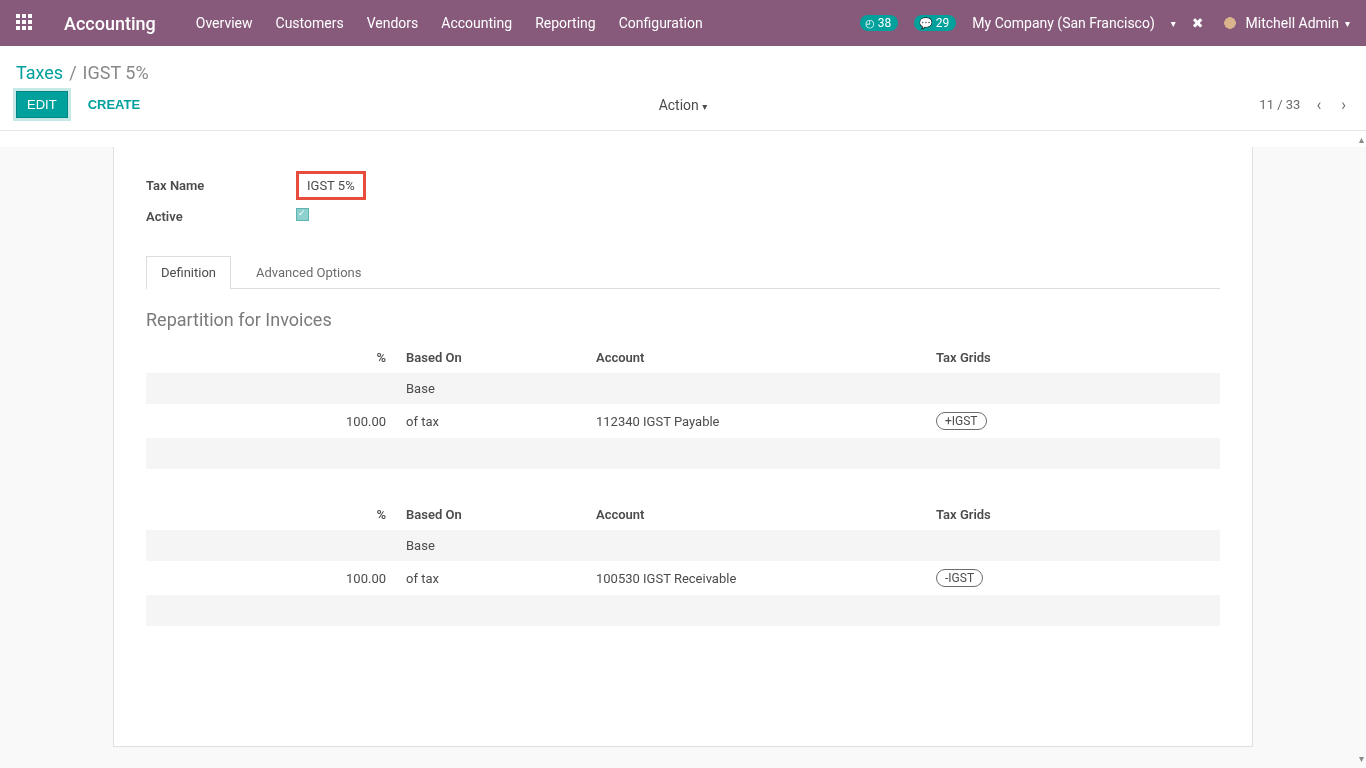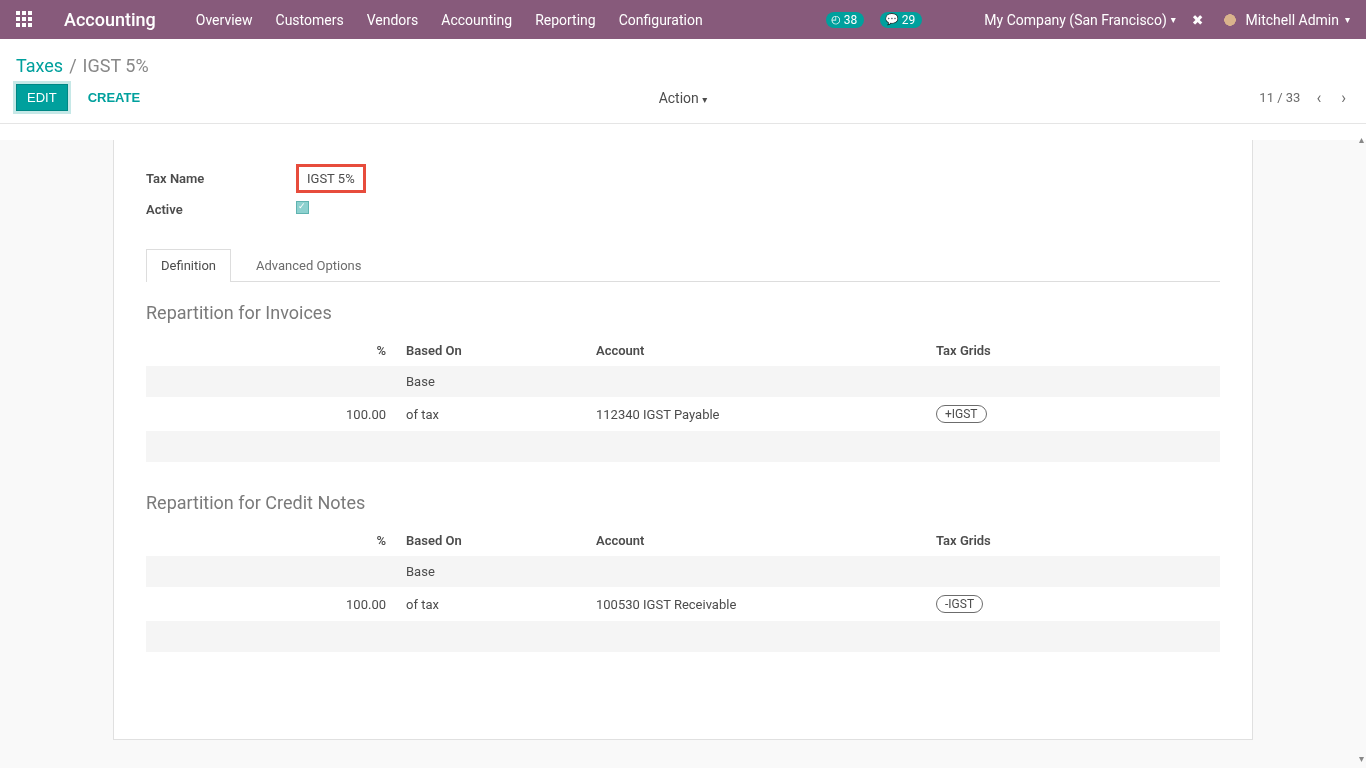--- a/index.html
+++ b/index.html
@@ -1,26 +1,26 @@
 <!DOCTYPE html>
 <html><head>
 <meta charset="utf-8">
 <style>
 * { box-sizing: border-box; margin: 0; padding: 0; }
 body { font-family: -apple-system, BlinkMacSystemFont, "Segoe UI", Roboto, sans-serif; font-size: 13px; color: #4c4c4c; background: #fff; }
-.navbar { background: #875a7b; height: 39px; display: flex; align-items: center; padding: 0 16px; color: #fff; justify-content: space-between; }
+.navbar { background: #875a7b; height: 46px; display: flex; align-items: center; padding: 0 16px; color: #fff; justify-content: space-between; }
 .apps-icon { width: 18px; height: 18px; display: grid; grid-template-columns: repeat(3,4px); grid-template-rows: repeat(3,4px); gap: 2px; cursor:pointer; margin-right: 30px;}
 .apps-icon span { background: #fff; width:4px; height:4px; }
 .brand { font-size: 18px; font-weight: 500; margin-right: 40px; }
 .nav-menu { display: flex; gap: 23px; flex: 1; }
 .nav-menu a { color: #fff; text-decoration: none; font-size: 14px; cursor:pointer; }
 .nav-right { display: flex; align-items:center; gap: 16px; }
 .badge-pill { background: #00a09d; border-radius: 10px; padding: 1px 7px 1px 5px; display:flex; align-items:center; gap:3px; cursor:pointer; font-size:12px;}
 .badge-pill .bicon { font-size:11px; }
-.company { cursor:pointer; font-size:14px; display:flex; align-items:center; gap:4px;margin-left:46px;}
+.company { cursor:pointer; font-size:14px; display:flex; align-items:center; gap:16px;}
 .avatar { width:20px; height:20px; border-radius:50%; background: radial-gradient(circle,#d9b38c 40%,#875a7b 41%); display:inline-block; }
 .user { display:flex; align-items:center; gap:6px; cursor:pointer; font-size:14px;}
 .caret { font-size:10px; }
 .tools-icon { font-size:14px; cursor:pointer; }
 
 .breadcrumb { padding: 16px 16px 8px 16px; font-size: 18px; display:flex; align-items:center; gap:6px;}
 .breadcrumb a { color: #00a09d; text-decoration:none; cursor:pointer;}
 .breadcrumb .sep { color: #888; }
 .breadcrumb .current { color: #888; }
 
@@ -170,21 +170,20 @@
           <td>of tax</td>
           <td>112340 IGST Payable</td>
           <td><span class="grid-pill">+IGST</span></td>
         </tr>
         <tr class="striped">
             <td colspan="4">&nbsp;</td>
           </tr>
       </tbody>
     </table>
 
-    <div class="section-title">Repartition for Credit Notes</div>
     <table class="tax-table">
       <thead>
         <tr>
           <th class="num" style="width:250px">%</th>
           <th style="width:190px">Based On</th>
           <th style="width:340px">Account</th>
           <th>Tax Grids</th>
         </tr>
       </thead>
       <tbody>

